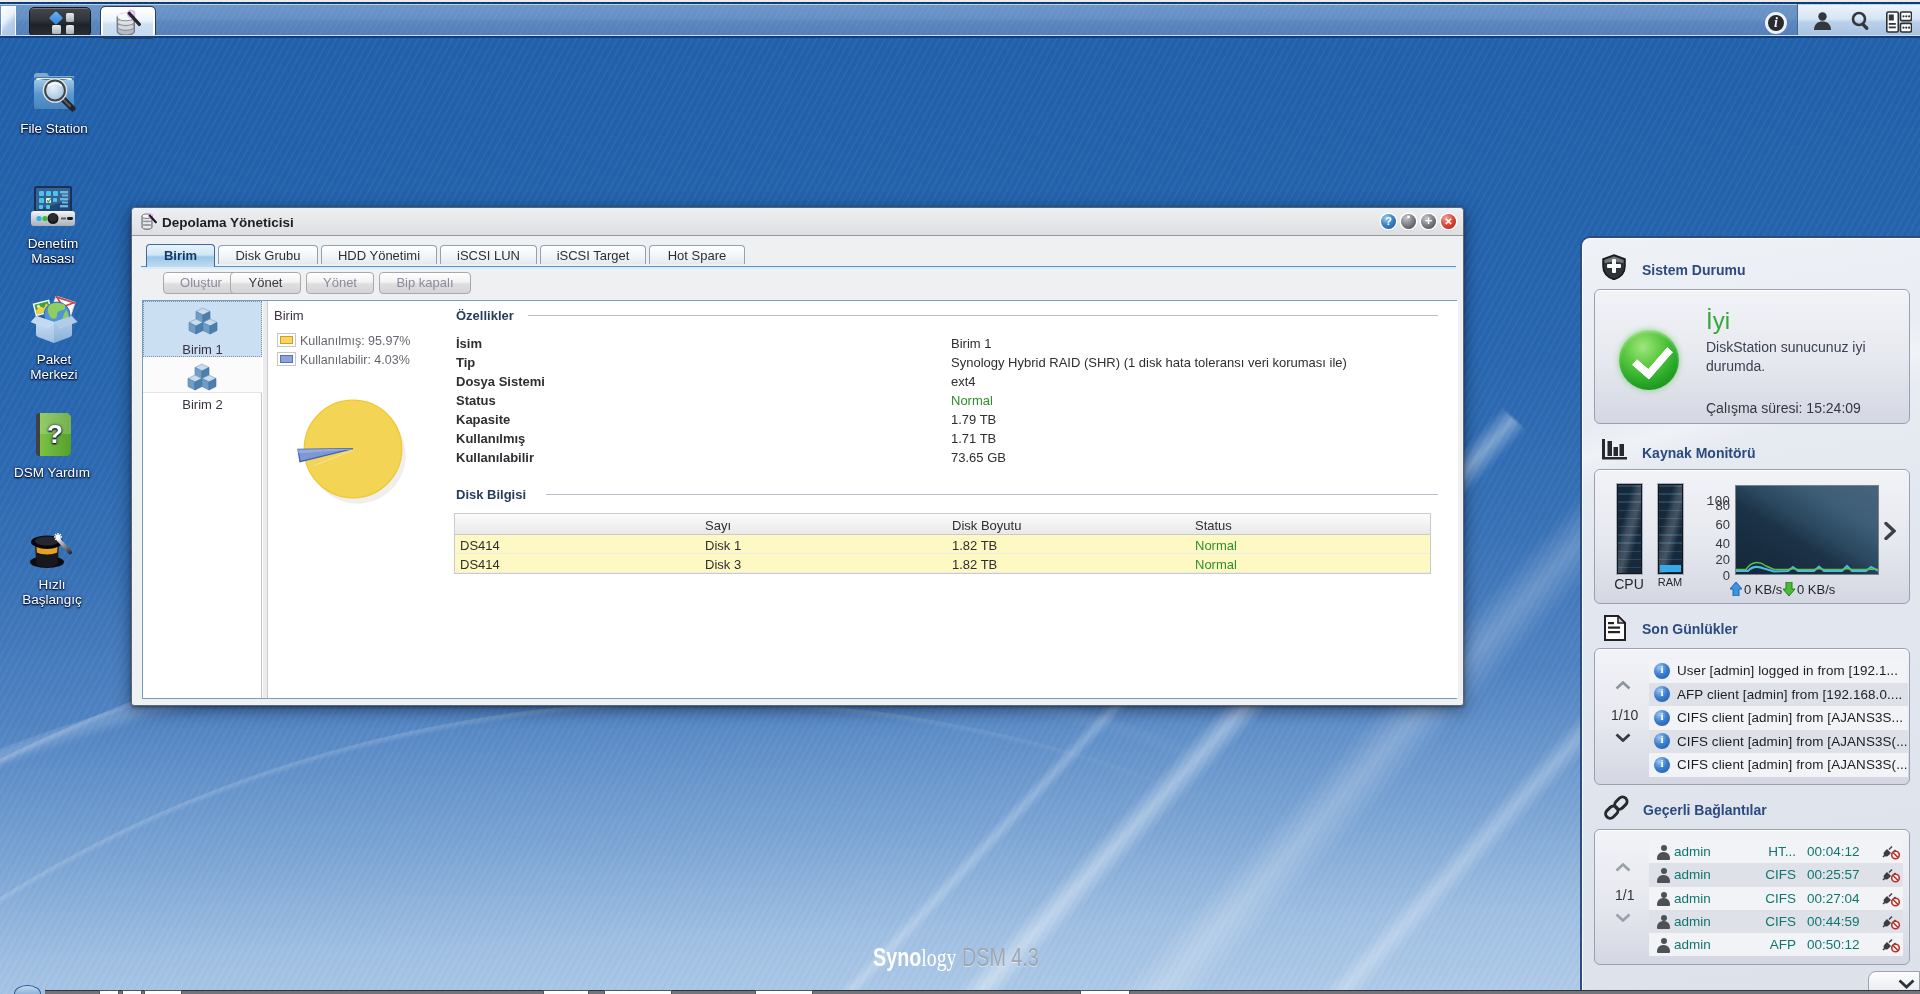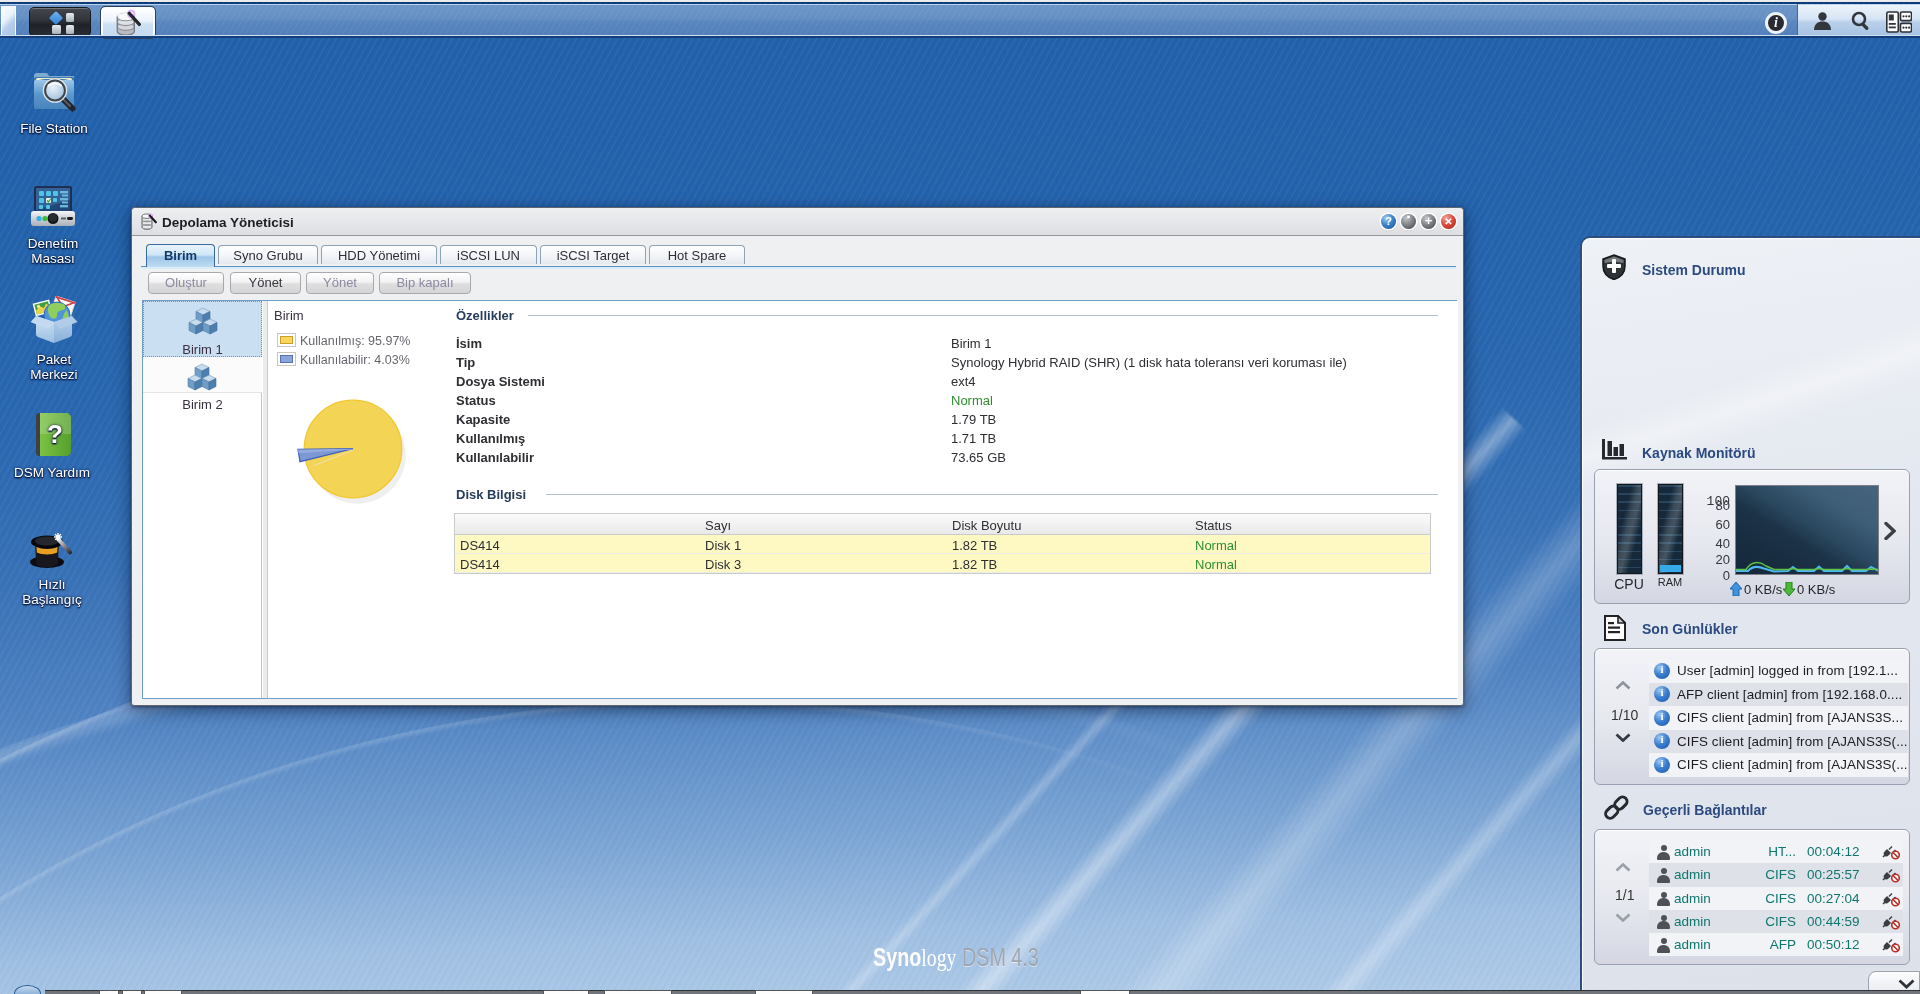--- a/index.html
+++ b/index.html
@@ -434,27 +434,27 @@
         <span>▪</span>
       </div>
     <div class="wbtn" id="wb-plus">
         <span>+</span>
       </div>
     <div class="wbtn" id="wb-close">
         <span>✕</span>
       </div>
   </div>
   <div class="tab active" style="left:14px; width:69px;">Birim</div>
-  <div class="tab" style="left:86px; width:100px;">Syno Grubu</div>
+  <div class="tab" style="left:86px; width:100px;">Disk Grubu</div>
   <div class="tab" style="left:189px; width:116px;">HDD Yönetimi</div>
   <div class="tab" style="left:308px; width:97px;">iSCSI LUN</div>
   <div class="tab" style="left:408px; width:106px;">iSCSI Target</div>
   <div class="tab" style="left:517px; width:96px;">Hot Spare</div>
   <div id="tabline"></div>
-  <div class="tbtn" style="left:16px; width:76px;">Oluştur</div>
+  <div class="tbtn" style="left:31px; width:76px;">Oluştur</div>
   <div class="tbtn en" style="left:98px; width:71px;">Yönet</div>
   <div class="tbtn" style="left:174px; width:68px;">Yönet</div>
   <div class="tbtn" style="left:247px; width:92px;">Bip kapalı</div>
   <div id="content">
     <div id="leftlist">
       <div id="item1">
         <svg class="cubes" style="left:44px;top:4px;" width="30" height="30" viewBox="0 0 30 30">
           <g>
               <path d="M15 2 L22 5.5 L15 9 L8 5.5 Z" fill="#c8dcee" stroke="#739bc0" stroke-width="0.6"></path>
               <path d="M8 5.5 L15 9 L15 17 L8 13.5 Z" fill="#6f9dc7" stroke="#5580a8" stroke-width="0.6"></path>
@@ -555,20 +555,26 @@
 
 <div id="rpanel">
   <div class="rp-sheen"></div>
   <svg style="position:absolute;left:19px;top:16px;" width="26" height="26" viewBox="0 0 26 26">
     <path d="M13 1 L24 5 L24 12 C24 19 19 23.5 13 25.5 C7 23.5 2 19 2 12 L2 5 Z" fill="#2e3338" stroke="#17191c" stroke-width="1.5"></path>
     <path d="M13 2.5 L22.5 6 L22.5 9 C17 7.5 9 7.5 3.5 9 L3.5 6 Z" fill="rgba(255,255,255,.35)"></path>
     <rect x="11" y="5" width="4" height="14" rx="1" fill="#fff"></rect>
       <rect x="6" y="10" width="14" height="4" rx="1" fill="#fff"></rect>
   </svg>
   <div class="rp-head" style="left:60px;top:24px;">Sistem Durumu</div>
+  <div class="rp-box" style="top:51px;height:135px;">
+    <div class="gcheck"></div>
+    <div style="position:absolute;left:111px;top:17px;font-size:24px;color:#3aa53a;">İyi</div>
+    <div style="position:absolute;left:111px;top:48px;font-size:14px;color:#3b4150;line-height:19px;">DiskStation sunucunuz iyi<br>durumda.</div>
+    <div style="position:absolute;left:111px;top:110px;font-size:14px;color:#33373f;">Çalışma süresi: 15:24:09</div>
+  </div>
   <svg style="position:absolute;left:19px;top:199px;" width="27" height="24" viewBox="0 0 27 24">
     <rect x="1" y="2" width="3" height="20" fill="#26292e"></rect>
       <rect x="1" y="20" width="25" height="2.5" fill="#26292e"></rect>
     <rect x="6.5" y="4" width="4.5" height="15" fill="#26292e"></rect>
       <rect x="12.5" y="10" width="4.5" height="9" fill="#26292e"></rect>
       <rect x="18.5" y="7" width="4.5" height="12" fill="#26292e"></rect>
   </svg>
   <div class="rp-head" style="left:60px;top:207px;">Kaynak Monitörü</div>
   <div class="rp-box" style="top:231px;height:135px;">
     <div class="gauge" style="left:22px;">

